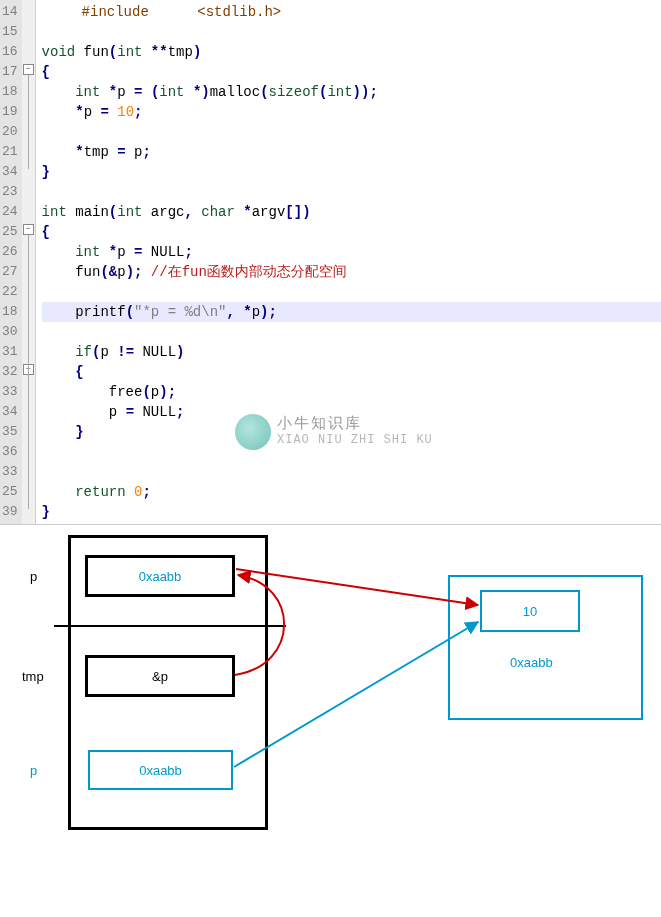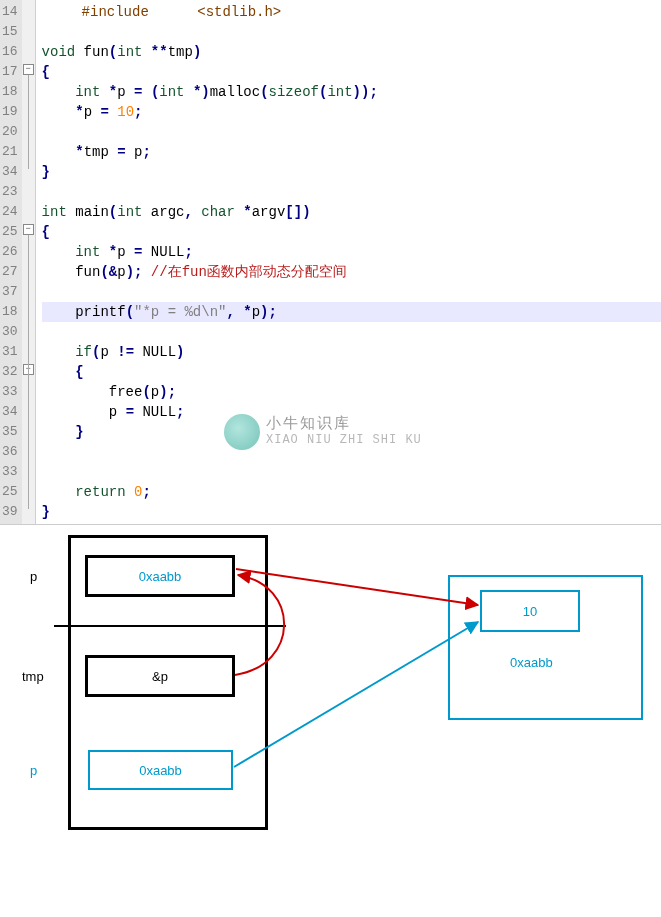--- a/index.html
+++ b/index.html
@@ -107,21 +107,21 @@
   }
   .label-blue { color: #0099cc; }
   .label-red { color: #d00; font-size: 12px; }
   .hline {
     position: absolute;
     height: 2px;
     background: #000;
   }
   .watermark {
     position: absolute;
-    left: 224px;
+    left: 235px;
     top: 414px;
     display: flex;
     align-items: center;
     opacity: 0.6;
     pointer-events: none;
   }
   .wm-icon {
     width: 36px;
     height: 36px;
     border-radius: 50%;
@@ -152,21 +152,21 @@
       <div>18</div>
       <div>19</div>
       <div>20</div>
       <div>21</div>
       <div>34</div>
       <div>23</div>
       <div>24</div>
       <div>25</div>
       <div>26</div>
       <div>27</div>
-      <div>37</div>
+      <div>22</div>
       <div>18</div>
       <div>30</div>
       <div>31</div>
       <div>32</div>
       <div>33</div>
       <div>34</div>
       <div>35</div>
       <div>36</div>
       <div>33</div>
       <div>25</div>

